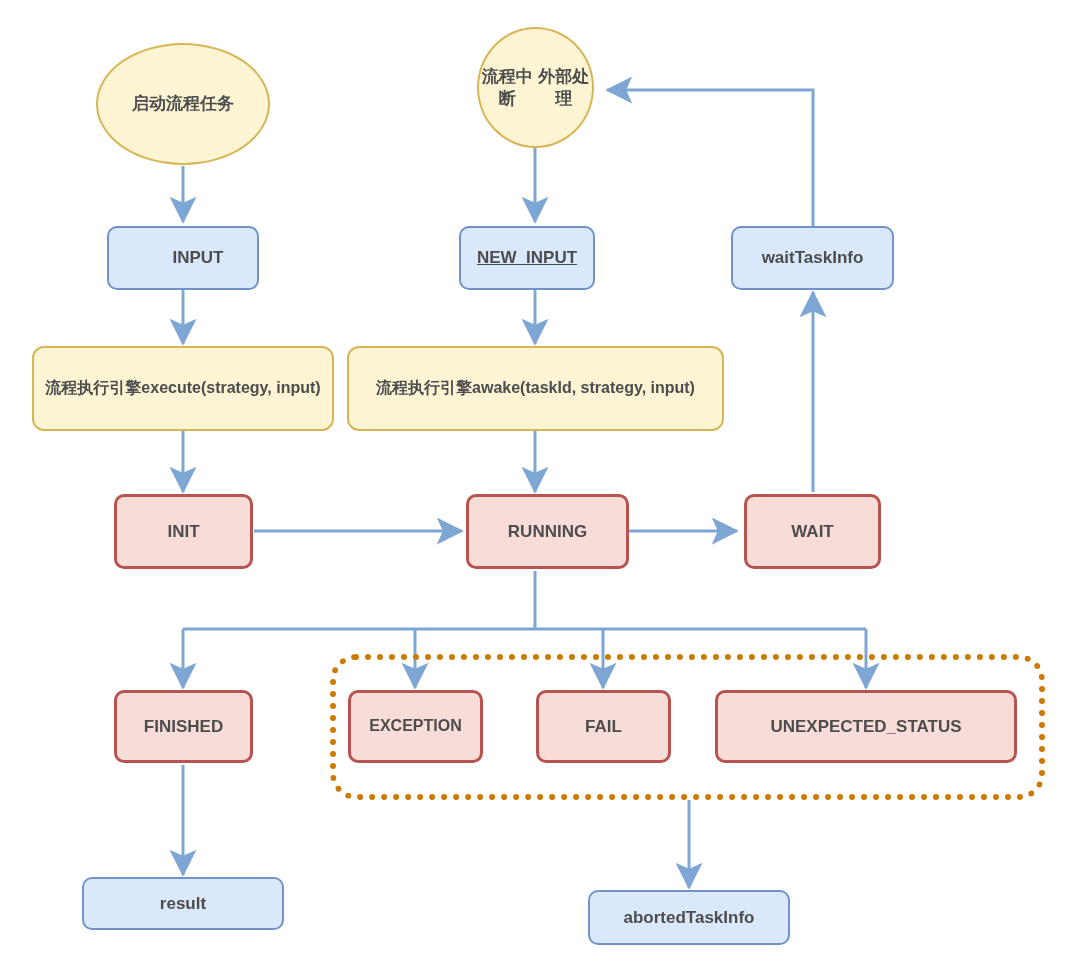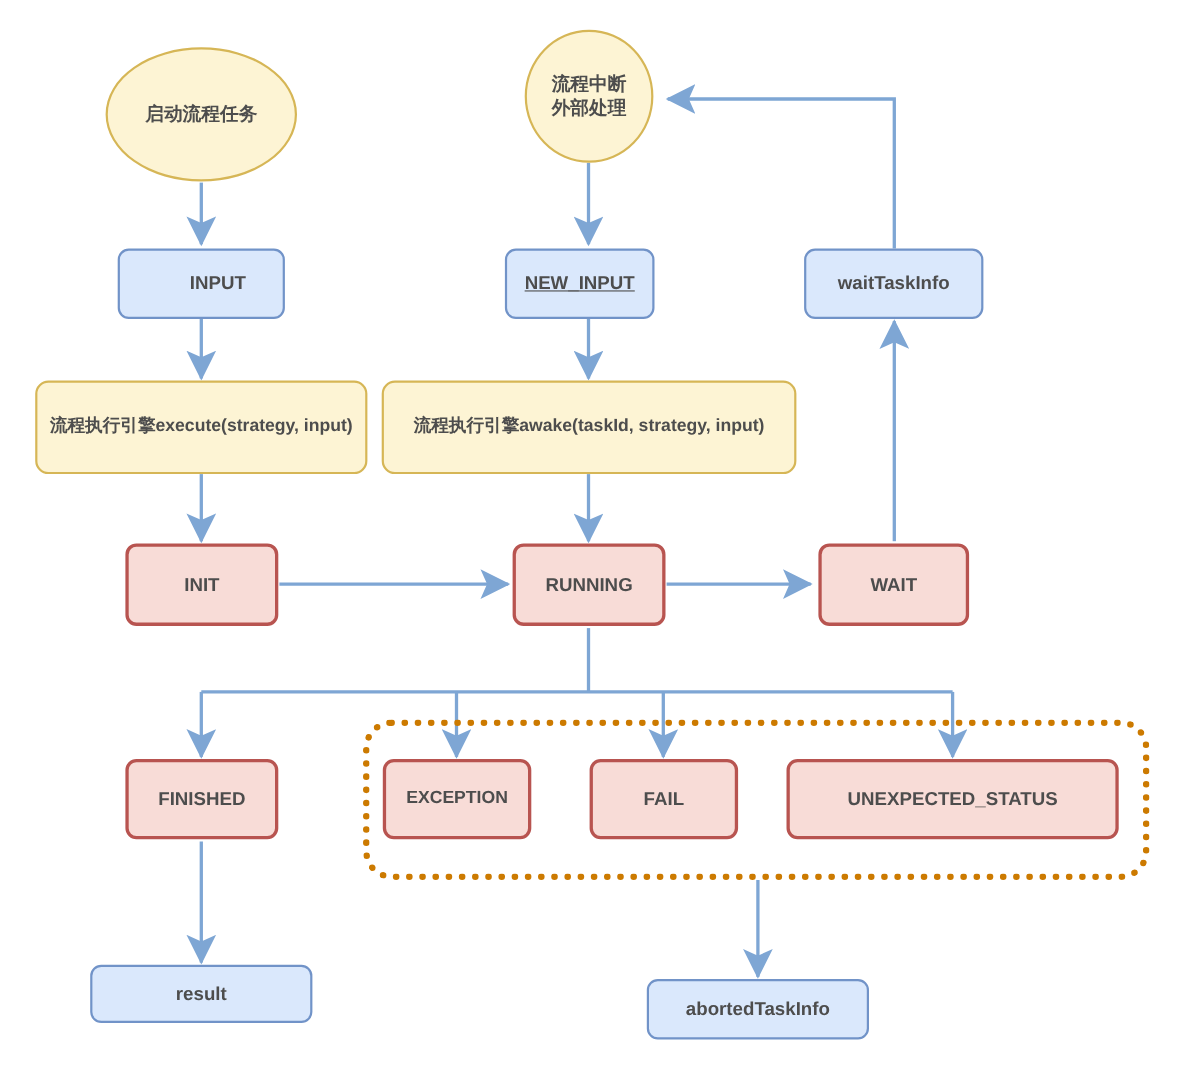--- a/index.html
+++ b/index.html
@@ -121,21 +121,21 @@
       <path d="M689,800 L689,888" marker-end="url(#ar)"></path>
     </g>
   </svg>
 
   <div class="group-dashed" style="left:330px; top:654px; width:715px; height:146px;"></div>
 
   <div class="node node-ellipse" style="left:96px; top:43px; width:174px; height:122px;">
     <span>启动流程任务</span>
   </div>
 
-  <div class="node node-ellipse" style="left:477px; top:27px; width:117px; height:121px; flex-direction:column;">
+  <div class="node node-ellipse" style="left:477px; top:27px; width:117px; height:121px; flex-direction:row;">
     <span>流程中断</span>
     <span>外部处理</span>
   </div>
 
   <div class="node node-io" style="left:107px; top:226px; width:152px; height:64px;padding-left:30px;">
     <span>INPUT</span>
   </div>
 
   <div class="node node-io" style="left:459px; top:226px; width:136px; height:64px;text-decoration:underline;">
     <span>NEW_INPUT</span>
@@ -152,21 +152,21 @@
 
   <div class="node node-engine" style="left:347px; top:346px; width:377px; height:85px;">
     <span class="l1">流程执行引擎</span>
     <span class="l2">awake(taskId, strategy, input)</span>
   </div>
 
   <div class="node node-state" style="left:114px; top:494px; width:139px; height:75px;">
     <span>INIT</span>
   </div>
 
-  <div class="node node-state" style="left:466px; top:494px; width:139px; height:75px;">
+  <div class="node node-state" style="left:466px; top:494px; width:163px; height:75px;">
     <span>RUNNING</span>
   </div>
 
   <div class="node node-state" style="left:744px; top:494px; width:137px; height:75px;">
     <span>WAIT</span>
   </div>
 
   <div class="node node-state" style="left:114px; top:690px; width:139px; height:73px;">
     <span>FINISHED</span>
   </div>

